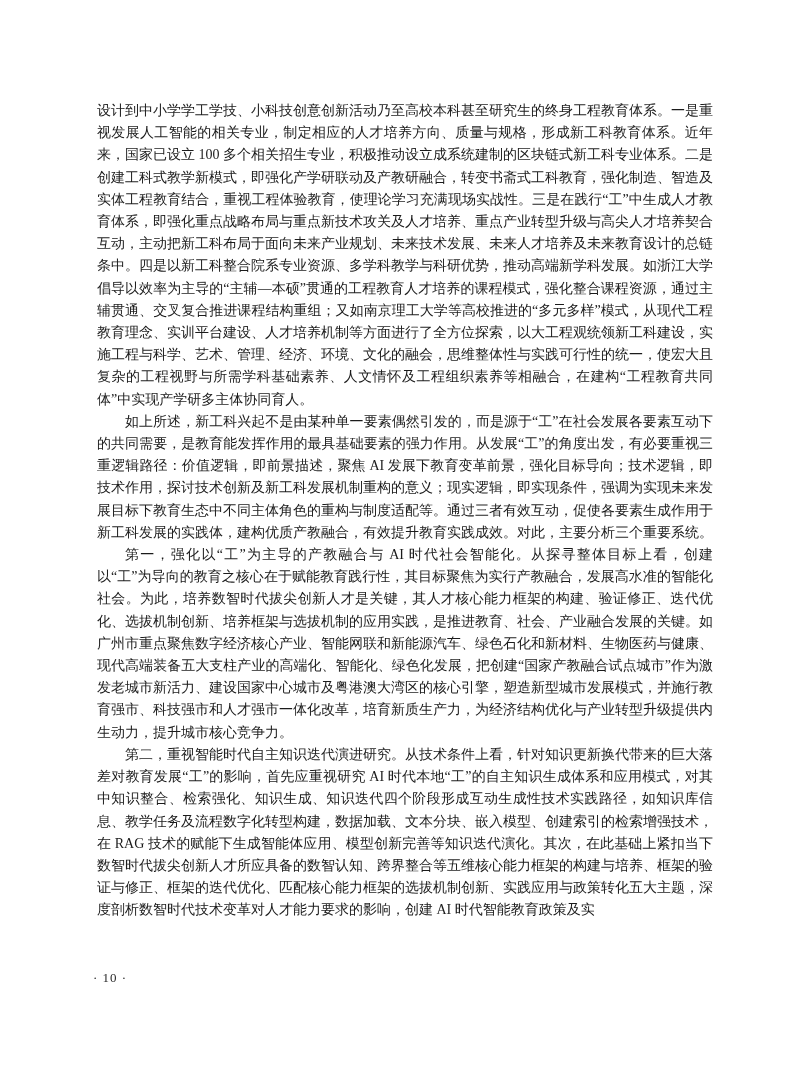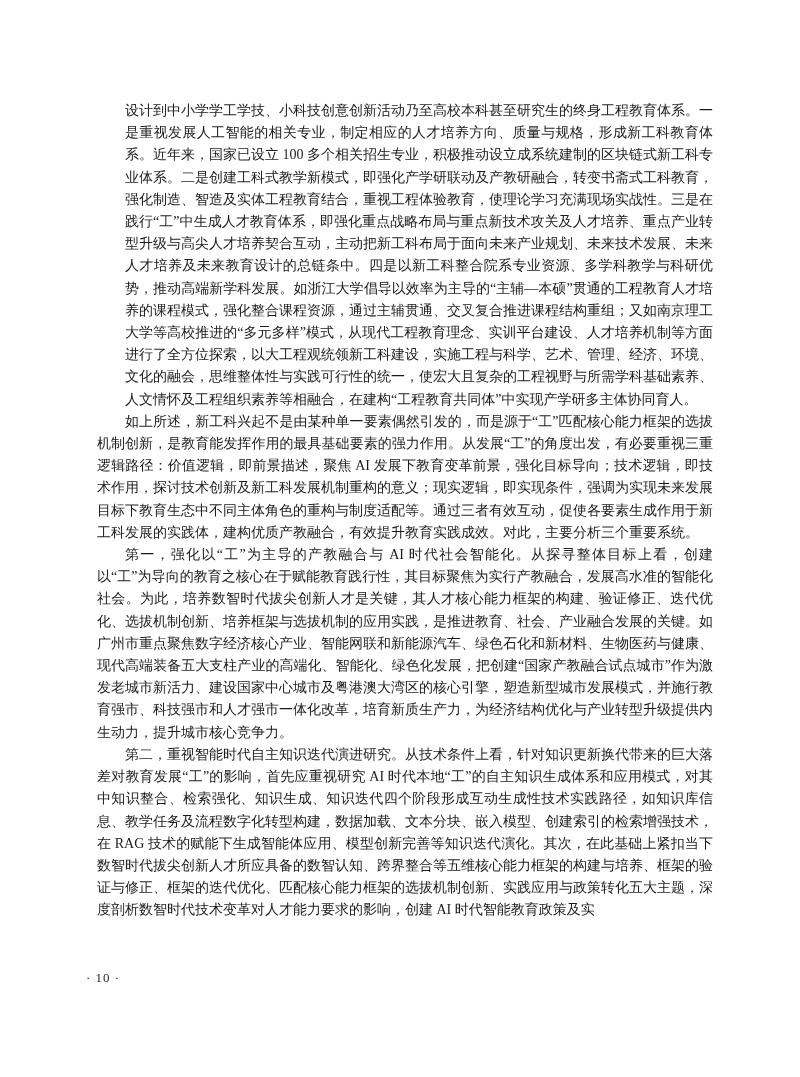--- a/index.html
+++ b/index.html
@@ -28,40 +28,39 @@
     line-height: 22.2px;
     text-align: justify;
     text-align-last: left;
     word-break: break-all;
   }
   .para.indent {
     text-indent: 2em;
   }
   .para.no-indent {
     text-indent: 0;
-    margin-left: 28px;
   }
   .para.heading-kai {
     text-indent: 2em;
     font-style: italic;
   }
   .page-number {
     position: absolute;
-    left: 86px;
+    left: 93px;
     top: 970px;
     font-size: 13px;
     letter-spacing: 1px;
     color: #2a2a2a;
     font-family: "Liberation Serif", "DejaVu Serif", serif;
   }
 </style>
 </head>
 <body>
 
 <div class="page">
   <div class="text-block">
     <p class="para no-indent">设计到中小学学工学技、小科技创意创新活动乃至高校本科甚至研究生的终身工程教育体系。一是重视发展人工智能的相关专业，制定相应的人才培养方向、质量与规格，形成新工科教育体系。近年来，国家已设立 100 多个相关招生专业，积极推动设立成系统建制的区块链式新工科专业体系。二是创建工科式教学新模式，即强化产学研联动及产教研融合，转变书斋式工科教育，强化制造、智造及实体工程教育结合，重视工程体验教育，使理论学习充满现场实战性。三是在践行“工”中生成人才教育体系，即强化重点战略布局与重点新技术攻关及人才培养、重点产业转型升级与高尖人才培养契合互动，主动把新工科布局于面向未来产业规划、未来技术发展、未来人才培养及未来教育设计的总链条中。四是以新工科整合院系专业资源、多学科教学与科研优势，推动高端新学科发展。如浙江大学倡导以效率为主导的“主辅—本硕”贯通的工程教育人才培养的课程模式，强化整合课程资源，通过主辅贯通、交叉复合推进课程结构重组；又如南京理工大学等高校推进的“多元多样”模式，从现代工程教育理念、实训平台建设、人才培养机制等方面进行了全方位探索，以大工程观统领新工科建设，实施工程与科学、艺术、管理、经济、环境、文化的融会，思维整体性与实践可行性的统一，使宏大且复杂的工程视野与所需学科基础素养、人文情怀及工程组织素养等相融合，在建构“工程教育共同体”中实现产学研多主体协同育人。</p>
-    <p class="para indent">如上所述，新工科兴起不是由某种单一要素偶然引发的，而是源于“工”匹配核心能力框架的选拔机制创新，是教育能发挥作用的最具基础要素的强力作用。从发展“工”的角度出发，有必要重视三重逻辑路径：价值逻辑，即前景描述，聚焦 AI 发展下教育变革前景，强化目标导向；技术逻辑，即技术作用，探讨技术创新及新工科发展机制重构的意义；现实逻辑，即实现条件，强调为实现未来发展目标下教育生态中不同主体角色的重构与制度适配等。通过三者有效互动，促使各要素生成作用于新工科发展的实践体，建构优质产教融合，有效提升教育实践成效。对此，主要分析三个重要系统。</p>
+    <p class="para indent">如上所述，新工科兴起不是由某种单一要素偶然引发的，而是源于“工”在社会发展各要素互动下的共同需要，是教育能发挥作用的最具基础要素的强力作用。从发展“工”的角度出发，有必要重视三重逻辑路径：价值逻辑，即前景描述，聚焦 AI 发展下教育变革前景，强化目标导向；技术逻辑，即技术作用，探讨技术创新及新工科发展机制重构的意义；现实逻辑，即实现条件，强调为实现未来发展目标下教育生态中不同主体角色的重构与制度适配等。通过三者有效互动，促使各要素生成作用于新工科发展的实践体，建构优质产教融合，有效提升教育实践成效。对此，主要分析三个重要系统。</p>
     <p class="para indent">第一，强化以“工”为主导的产教融合与 AI 时代社会智能化。从探寻整体目标上看，创建以“工”为导向的教育之核心在于赋能教育践行性，其目标聚焦为实行产教融合，发展高水准的智能化社会。为此，培养数智时代拔尖创新人才是关键，其人才核心能力框架的构建、验证修正、迭代优化、选拔机制创新、培养框架与选拔机制的应用实践，是推进教育、社会、产业融合发展的关键。如广州市重点聚焦数字经济核心产业、智能网联和新能源汽车、绿色石化和新材料、生物医药与健康、现代高端装备五大支柱产业的高端化、智能化、绿色化发展，把创建“国家产教融合试点城市”作为激发老城市新活力、建设国家中心城市及粤港澳大湾区的核心引擎，塑造新型城市发展模式，并施行教育强市、科技强市和人才强市一体化改革，培育新质生产力，为经济结构优化与产业转型升级提供内生动力，提升城市核心竞争力。</p>
     <p class="para indent">第二，重视智能时代自主知识迭代演进研究。从技术条件上看，针对知识更新换代带来的巨大落差对教育发展“工”的影响，首先应重视研究 AI 时代本地“工”的自主知识生成体系和应用模式，对其中知识整合、检索强化、知识生成、知识迭代四个阶段形成互动生成性技术实践路径，如知识库信息、教学任务及流程数字化转型构建，数据加载、文本分块、嵌入模型、创建索引的检索增强技术，在 RAG 技术的赋能下生成智能体应用、模型创新完善等知识迭代演化。其次，在此基础上紧扣当下数智时代拔尖创新人才所应具备的数智认知、跨界整合等五维核心能力框架的构建与培养、框架的验证与修正、框架的迭代优化、匹配核心能力框架的选拔机制创新、实践应用与政策转化五大主题，深度剖析数智时代技术变革对人才能力要求的影响，创建 AI 时代智能教育政策及实</p>
   </div>
   <div class="page-number">· 10 ·</div>
 </div>
 
 </body></html>

